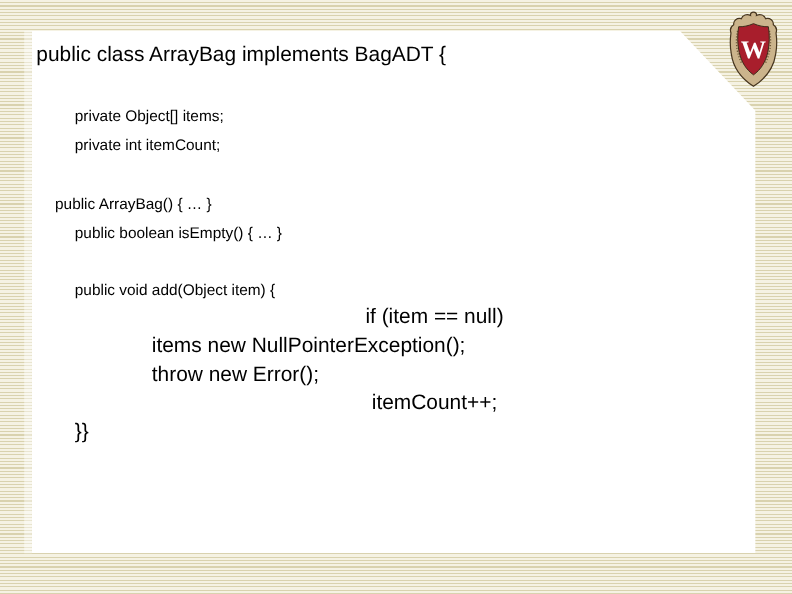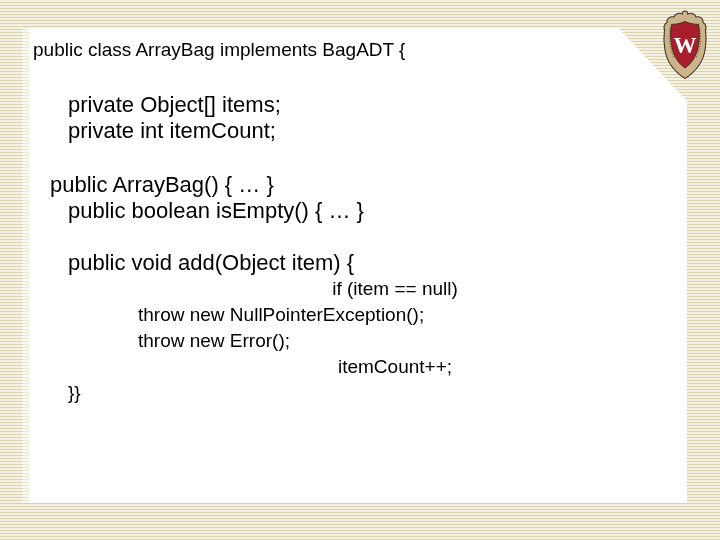--- a/index.html
+++ b/index.html
@@ -34,21 +34,21 @@
     white-space: pre;
   }
   .code-block {
     position: absolute;
     left: 0; top: 64px;
     width: 100%;
   }
   .code-line {
     height: 26px;
     line-height: 26px;
-    font-size: 22px;
+    font-size: 14px;
     white-space: pre;
   }
   
   .code-line:nth-child(n+7) { font-size: 19px; }
   .ind-0 { padding-left: 0; }
   .ind-1 { padding-left: 21px; margin-top: 28px; }
   .ind-2 { padding-left: 39px; }
   .ind-3 { padding-left: 74px; text-align: center; }
   .ind-4 { padding-left: 109px; }
   .crest {
@@ -66,21 +66,21 @@
   <div class="slide-title">public class ArrayBag implements BagADT {</div>
 
   <div class="code-block">
       <div class="code-line ind-2">private Object[] items;</div>
       <div class="code-line ind-2">private int itemCount;</div>
       <div class="code-line ind-1">public ArrayBag() { … }</div>
       <div class="code-line ind-2">public boolean isEmpty() { … }</div>
       <div class="code-line ind-0"></div>
       <div class="code-line ind-2">public void add(Object item) {</div>
       <div class="code-line ind-3">if (item == null)</div>
-      <div class="code-line ind-4">throw new NullPointerException();</div>
+      <div class="code-line ind-4">items new NullPointerException();</div>
       <div class="code-line ind-4">throw new Error();</div>
       <div class="code-line ind-3">itemCount++;</div>
       <div class="code-line ind-2">}}</div>
     </div>
 </div>
 
 <svg class="crest" viewBox="0 0 46 70" xmlns="http://www.w3.org/2000/svg">
   <path stroke="#46351f" stroke-width="1.1" d="M23 1
            C24.8 1 26 2.2 25.7 4
            C29 2.5 33 3.5 34 7

